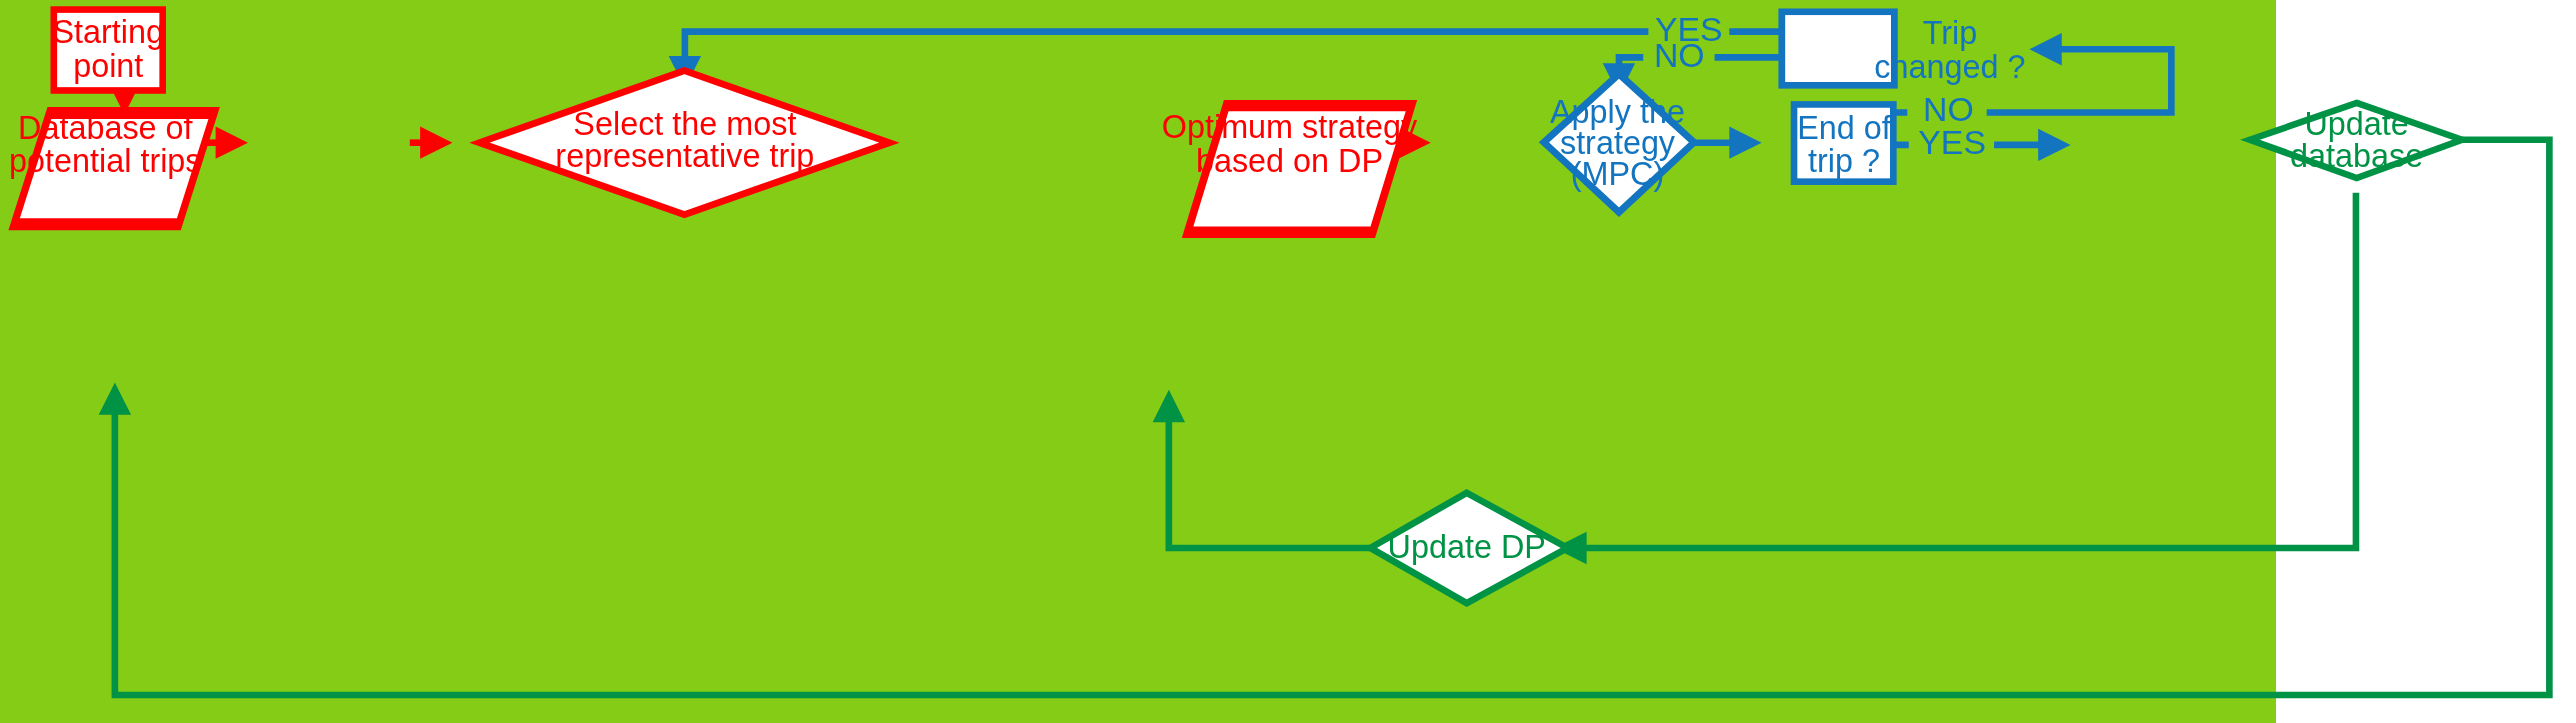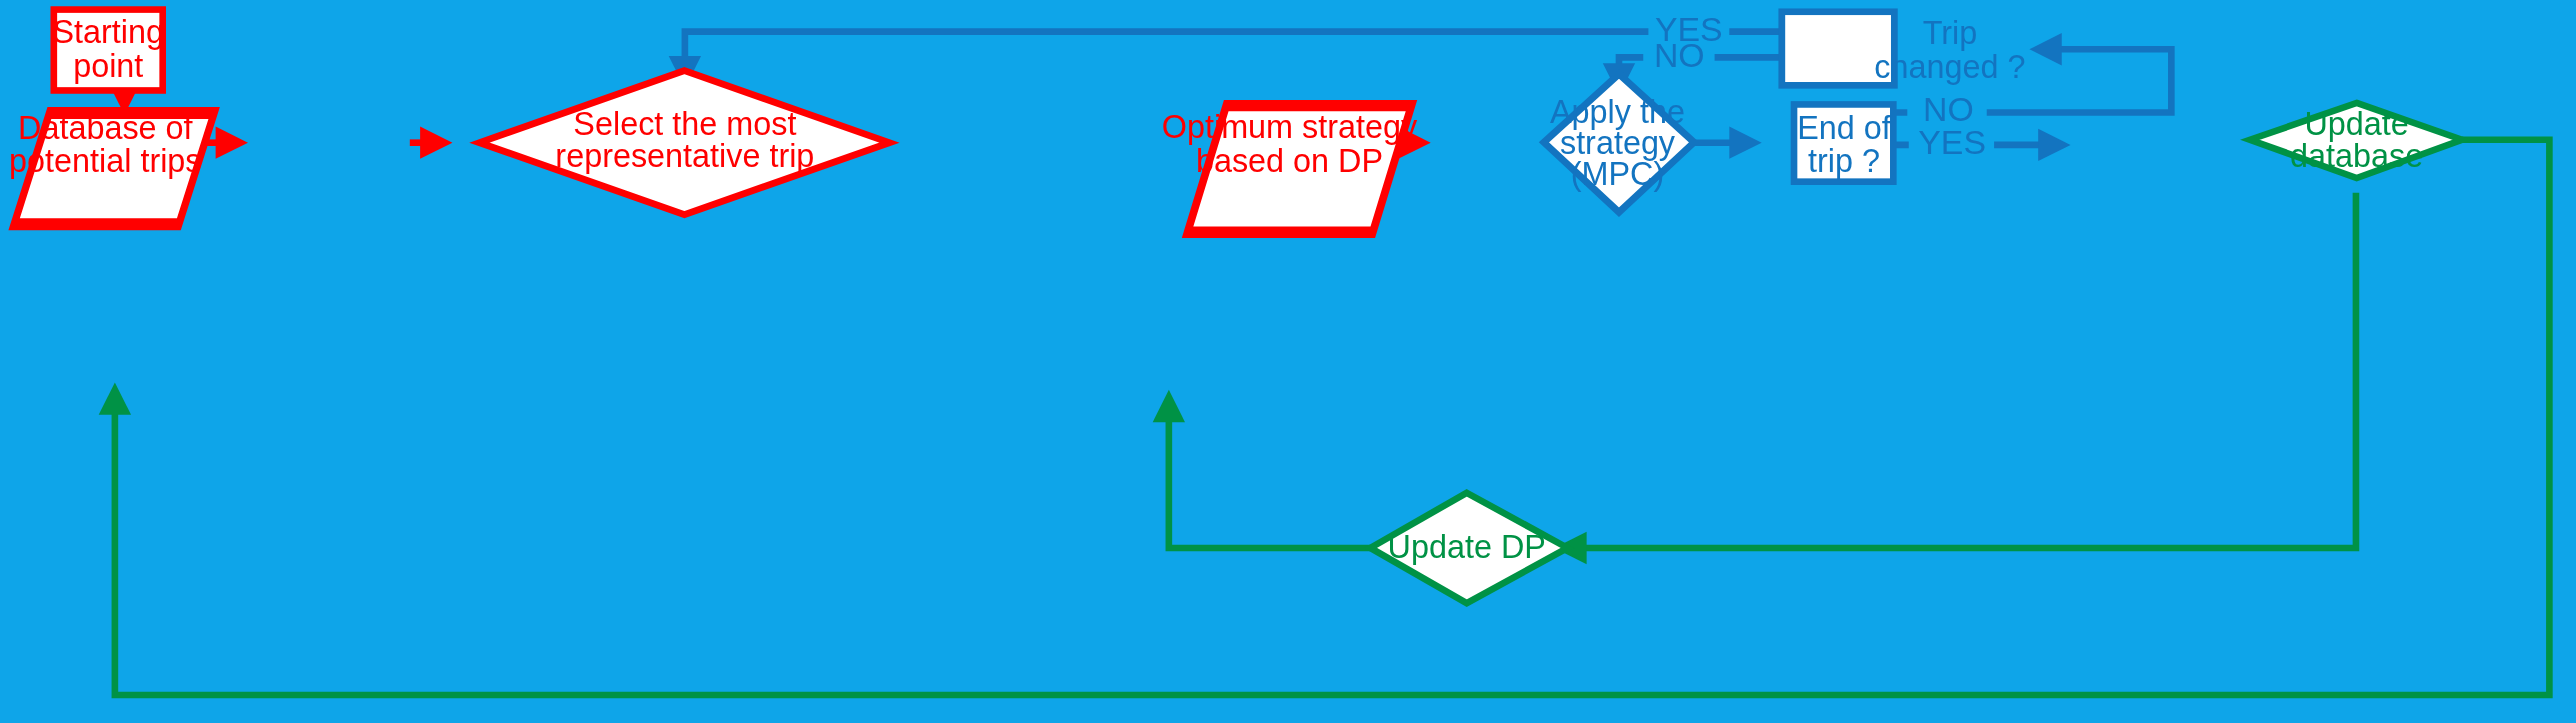--- a/index.html
+++ b/index.html
@@ -2,23 +2,23 @@
 <html style="font-size:11.8px"><head>
 <meta charset="utf-8">
 <style>
   html, body {
     margin: 0;
     padding: 0;
     background: #ffffff;
   }
   #diagram-root {
     position: relative;
-    width: 2576px;
+    width: 2276px;
     height: 723px;
-    background: #0ea5e9;
+    background: #84cc16;
     font-family: "Liberation Sans", sans-serif;
   }
   svg.flowchart {
     display: block;
     width: 2576px;
     height: 723px;
   }
   .node-shape {
     fill: #ffffff;
     stroke-width: 9;

